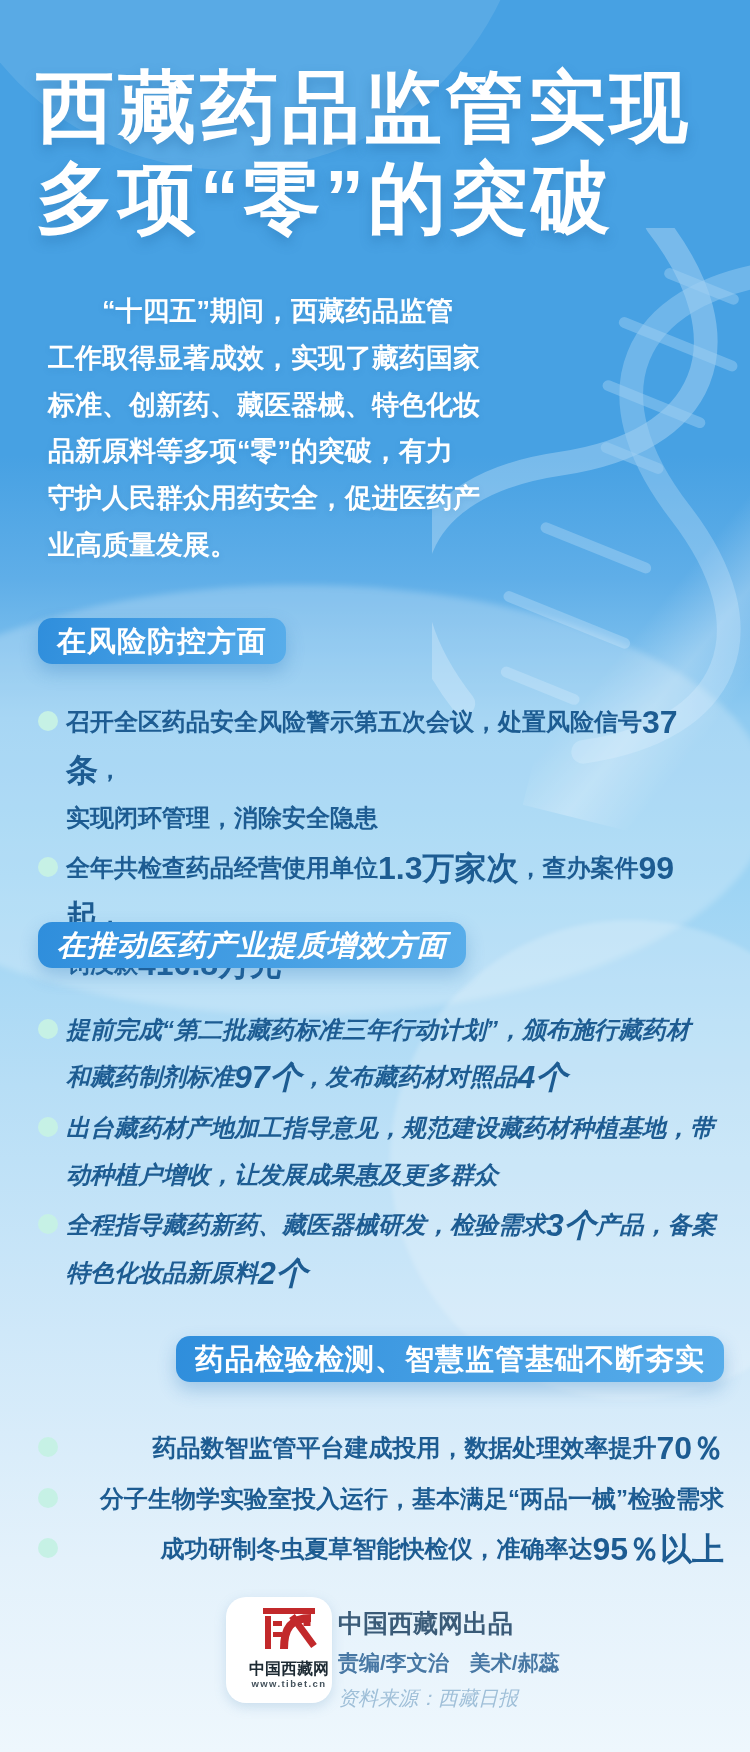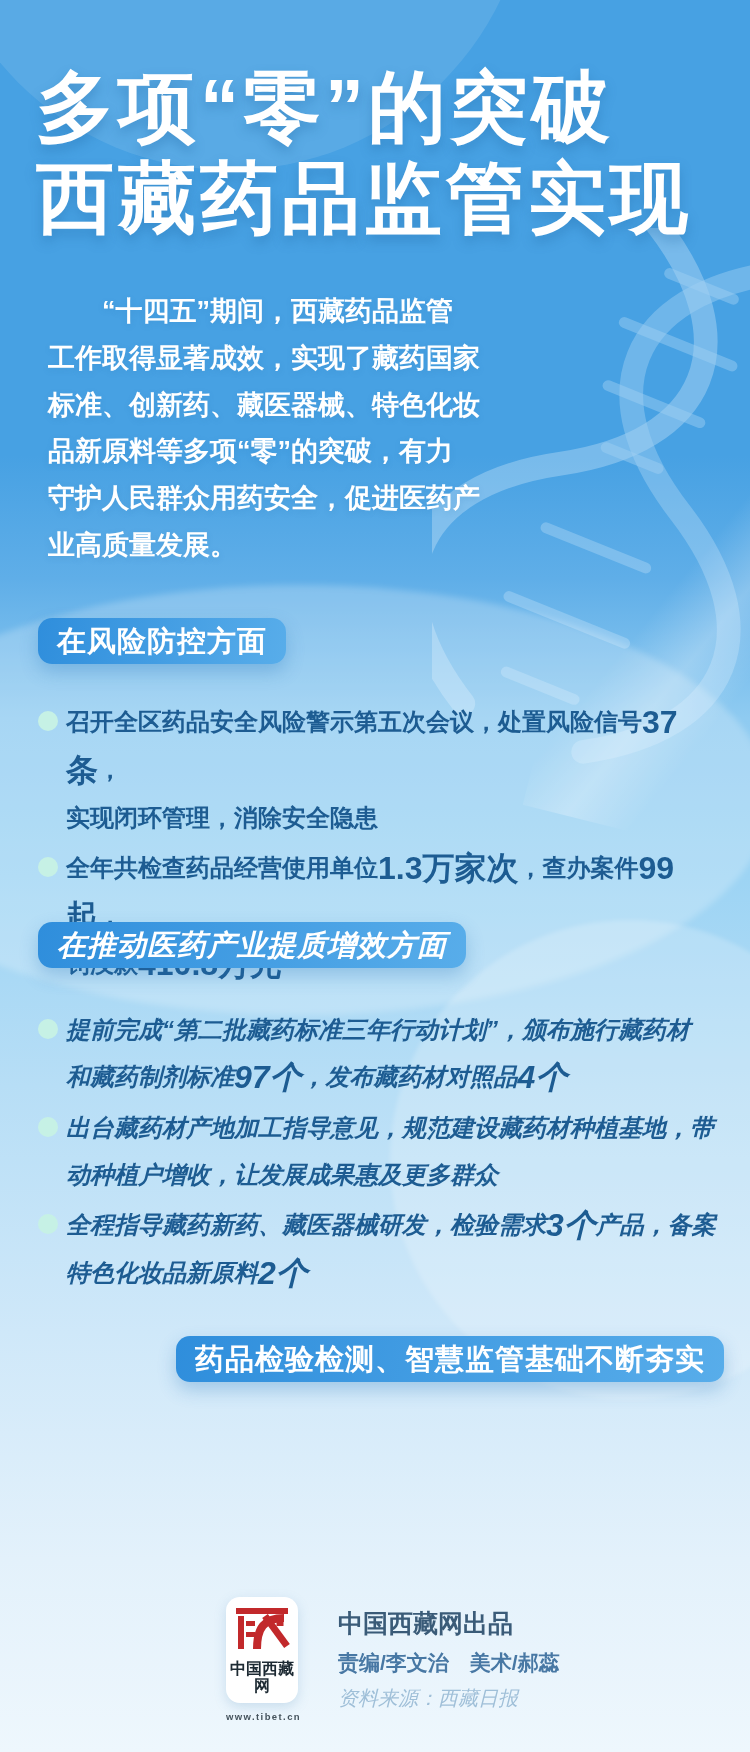--- a/index.html
+++ b/index.html
@@ -43,25 +43,25 @@
   .bullets{list-style:none;margin:34px 0 0;padding:0;}
   .s2 .bullets{margin-top:38px;} .s3 .bullets{margin-top:42px;}
   .bullets li{position:relative;padding-left:28px;margin:0 0 3px;}
   .bullets .dot{position:absolute;left:0;top:13px;width:20px;height:20px;border-radius:50%;
     background:var(--bullet_dot);}
   .bullets p{margin:0;font-size:24px;line-height:47px;font-weight:700;
     color:var(--body_text);white-space:pre-wrap;}
   .bullets .em{font-size:32px;vertical-align:-3px;}
 
   
-  .footer-logo{position:absolute;left:226px;top:1597px;width:72px;height:106px;background:#fff;
-    border-radius:14px;text-align:center;box-shadow:0 4px 12px rgba(100,150,190,0.25);}
+  .footer-logo{position:absolute;left:226px;top:1597px;width:106px;height:106px;background:#fff;
+    border-radius:20px;text-align:center;box-shadow:0 4px 12px rgba(100,150,190,0.25);padding-left:20px;}
   .footer-logo svg{margin-top:8px;}
   .logo-name{font-size:16px;font-weight:700;color:#1d2a33;line-height:17px;margin-top:1px;}
-  .logo-url{font-size:9.5px;font-weight:700;letter-spacing:1.4px;color:#44525C;line-height:13px;margin-top:16px;}
+  .logo-url{font-size:9.5px;font-weight:700;letter-spacing:1.4px;color:#44525C;line-height:13px;}
   .footer-text{position:absolute;left:338px;top:1607px;}
   .produced{margin:0 0 9px;font-family:"Liberation Serif","DejaVu Serif",serif;
     font-size:25px;font-weight:700;color:#3A5B78;}
   .credits{margin:0 0 8px;font-size:21px;font-weight:700;color:#4878A4;}
   .source{margin:0;font-size:20px;font-weight:400;color:#9FBFD8;font-style:italic;}
 </style>
 </head>
 <body>
 
 <div class="poster">
@@ -81,22 +81,22 @@
         <line x1="104" y1="156" x2="196" y2="156"></line>
         <line x1="124" y1="210" x2="176" y2="210"></line>
         <line x1="100" y1="300" x2="200" y2="300"></line>
         <line x1="92" y1="372" x2="208" y2="372"></line>
         <line x1="116" y1="438" x2="184" y2="438"></line>
       </g>
     </g>
   </svg>
 
   <h1 class="hero-title">
+    <span>西藏药品监管实现</span>
     <span>多项“零”的突破</span>
-    <span>西藏药品监管实现</span>
   </h1>
   <p class="intro">　　“十四五”期间，西藏药品监管
 工作取得显著成效，实现了藏药国家
 标准、创新药、藏医器械、特色化妆
 品新原料等多项“零”的突破，有力
 守护人民群众用药安全，促进医药产
 业高质量发展。</p>
 
   <div>
       <section class="section s1"><div class="pill">在风险防控方面</div><ul class="bullets">
@@ -121,21 +121,34 @@
             <span class="dot"></span>
             <p><span>出台藏药材产地加工指导意见，规范建设藏药材种植基地，带
 动种植户增收，让发展成果惠及更多群众</span></p>
           </li>
           <li>
             <span class="dot"></span>
             <p><span>全程指导藏药新药、藏医器械研发，检验需求</span><span class="em">3个</span><span>产品，备案
 特色化妆品新原料</span><span class="em">2个</span></p>
           </li>
         </ul></section>
-      <section class="section s3"><div class="pill">药品检验检测、智慧监管基础不断夯实</div></section>
+      <section class="section s3"><div class="pill">药品检验检测、智慧监管基础不断夯实</div><ul class="bullets">
+          <li>
+            <span class="dot"></span>
+            <p><span>药品数智监管平台建成投用，数据处理效率提升</span><span class="em">70％</span></p>
+          </li>
+          <li>
+            <span class="dot"></span>
+            <p><span>分子生物学实验室投入运行，基本满足“两品一械”检验需求</span></p>
+          </li>
+          <li>
+            <span class="dot"></span>
+            <p><span>成功研制冬虫夏草智能快检仪，准确率达</span><span class="em">95％以上</span></p>
+          </li>
+        </ul></section>
     </div>
 
   <div class="footer-logo">
     <svg width="56" height="50" viewBox="0 0 56 50">
       <g fill="#C2292B">
         <rect x="2" y="3" width="52" height="6"></rect>
         <rect x="4" y="11" width="6" height="33"></rect>
         <rect x="12" y="16" width="9" height="5"></rect>
         <rect x="12" y="27" width="9" height="5"></rect>
       </g>

